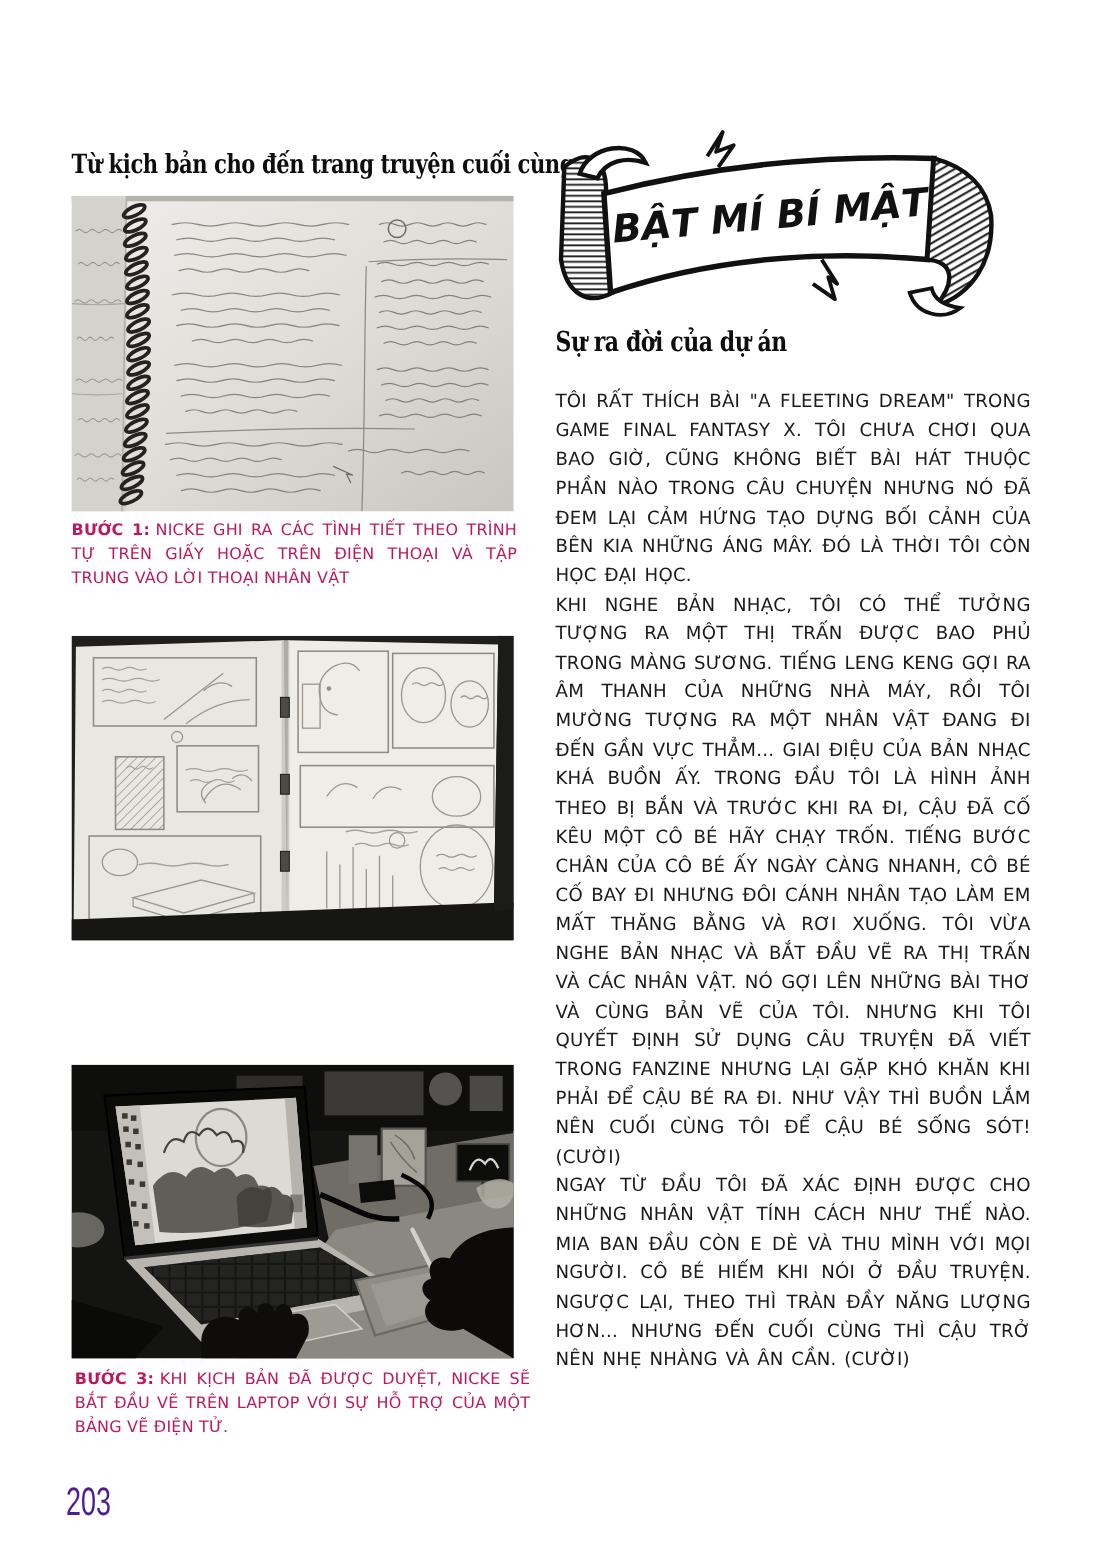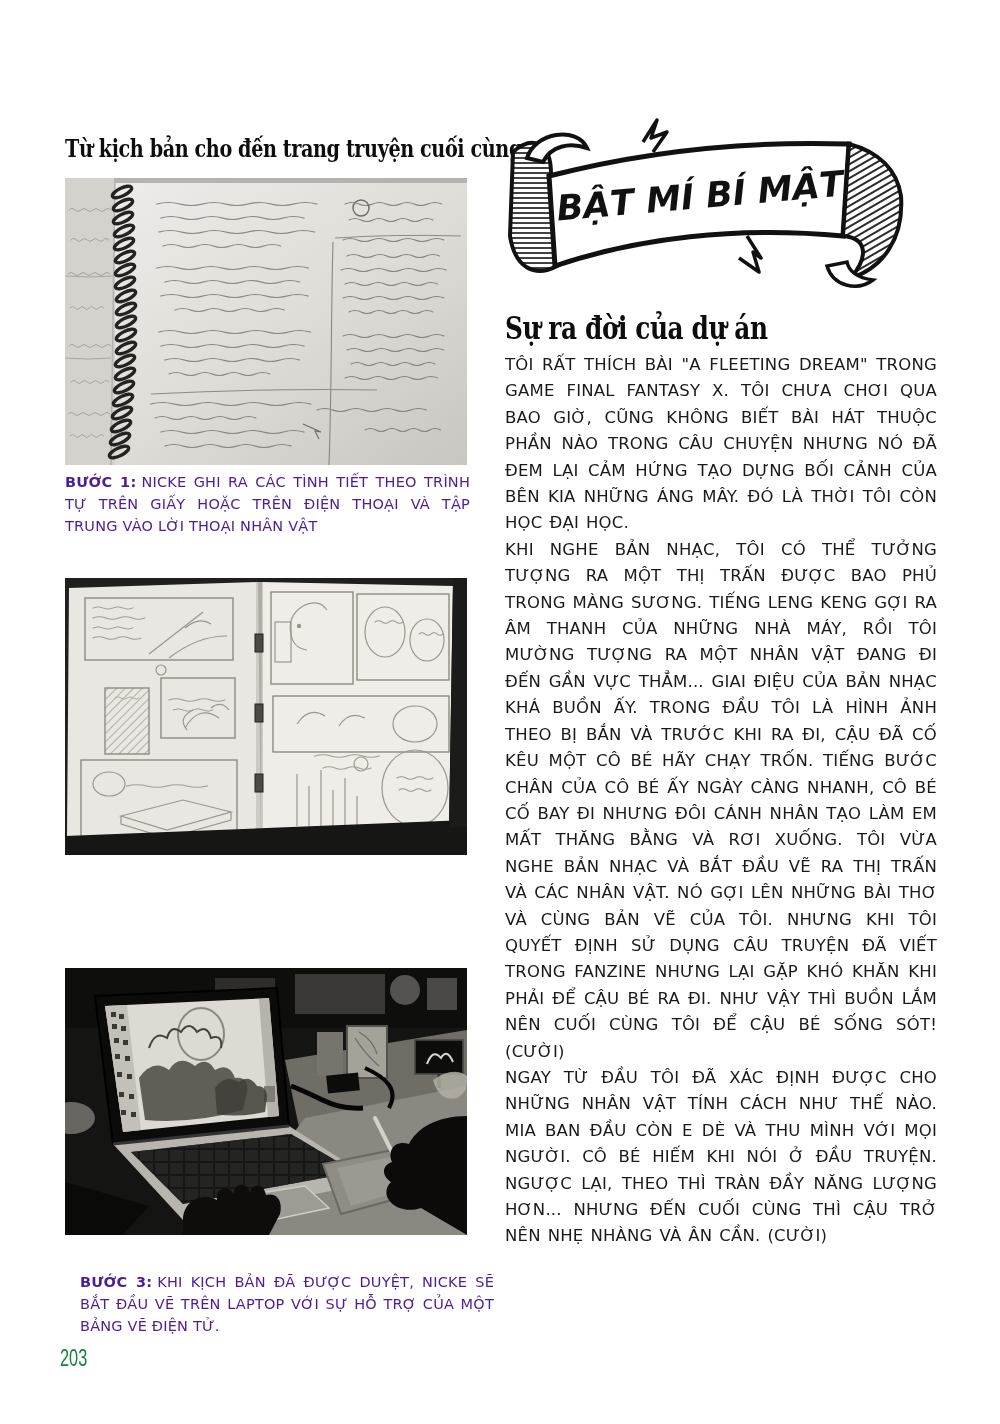--- a/index.html
+++ b/index.html
@@ -2,36 +2,36 @@
 <html><head>
 <meta charset="utf-8">
 <style>
   html,body{margin:0;padding:0;background:#ffffff;}
   .page{position:relative;width:1000px;height:1424px;background:#ffffff;overflow:hidden;
         font-family:"DejaVu Sans",sans-serif;color:#1b1b1b;}
   .abs{position:absolute;}
   .display-heading{font-family:"DejaVu Serif",serif;font-weight:bold;color:#0d0d0d;white-space:nowrap;}
   .display-heading .squeeze{display:inline-block;transform:scaleX(.8);transform-origin:left center;letter-spacing:-.5px;}
   .h-left{left:65px;top:134px;font-size:24px;}
-  .h-right{left:505px;top:310px;font-size:31px;}
+  .h-right{left:505px;top:296px;font-size:25px;}
   .comic{font-size:16.5px;line-height:26.4px;text-align:justify;letter-spacing:.2px;word-spacing:1.5px;color:#1a1a1a;}
   .body-text{left:505px;top:352px;width:432px;}
   .body-text p{margin:0;}
-  .caption{font-size:14.5px;line-height:22px;text-align:justify;color:#4c1d95;letter-spacing:.2px;}
+  .caption{font-size:14.5px;line-height:22px;text-align:justify;color:#be185d;letter-spacing:.2px;}
   .cap-label{font-weight:bold;margin-right:5px;}
   .cap1{left:65px;top:471px;width:405px;}
   .cap2{left:65px;top:860px;width:408px;}
-  .cap3{left:80px;top:1243px;width:414px;margin-top:28px;}
+  .cap3{left:68px;top:1243px;width:414px;}
   .photo{display:block;}
   .ph1{left:65px;top:178px;}
   .ph2{left:65px;top:578px;}
   .ph3{left:65px;top:968px;}
   .banner{left:497px;top:116px;}
   .banner-text{font-family:"DejaVu Sans",sans-serif;font-weight:bold;font-style:italic;font-size:35px;fill:#111;}
-  .pagenum{left:60px;top:1344px;font-family:"Liberation Sans",sans-serif;font-size:24px;color:#15803d;}
+  .pagenum{left:60px;top:1344px;font-family:"Liberation Sans",sans-serif;font-size:36px;color:#4c1d95;}
   .pagenum .squeeze{display:inline-block;transform:scaleX(.68);transform-origin:left center;}
 </style>
 </head>
 <body>
 
 <div class="page">
 
   <div class="abs h-left display-heading">
     <span class="squeeze">Từ kịch bản cho đến trang truyện cuối cùng</span>
   </div>

